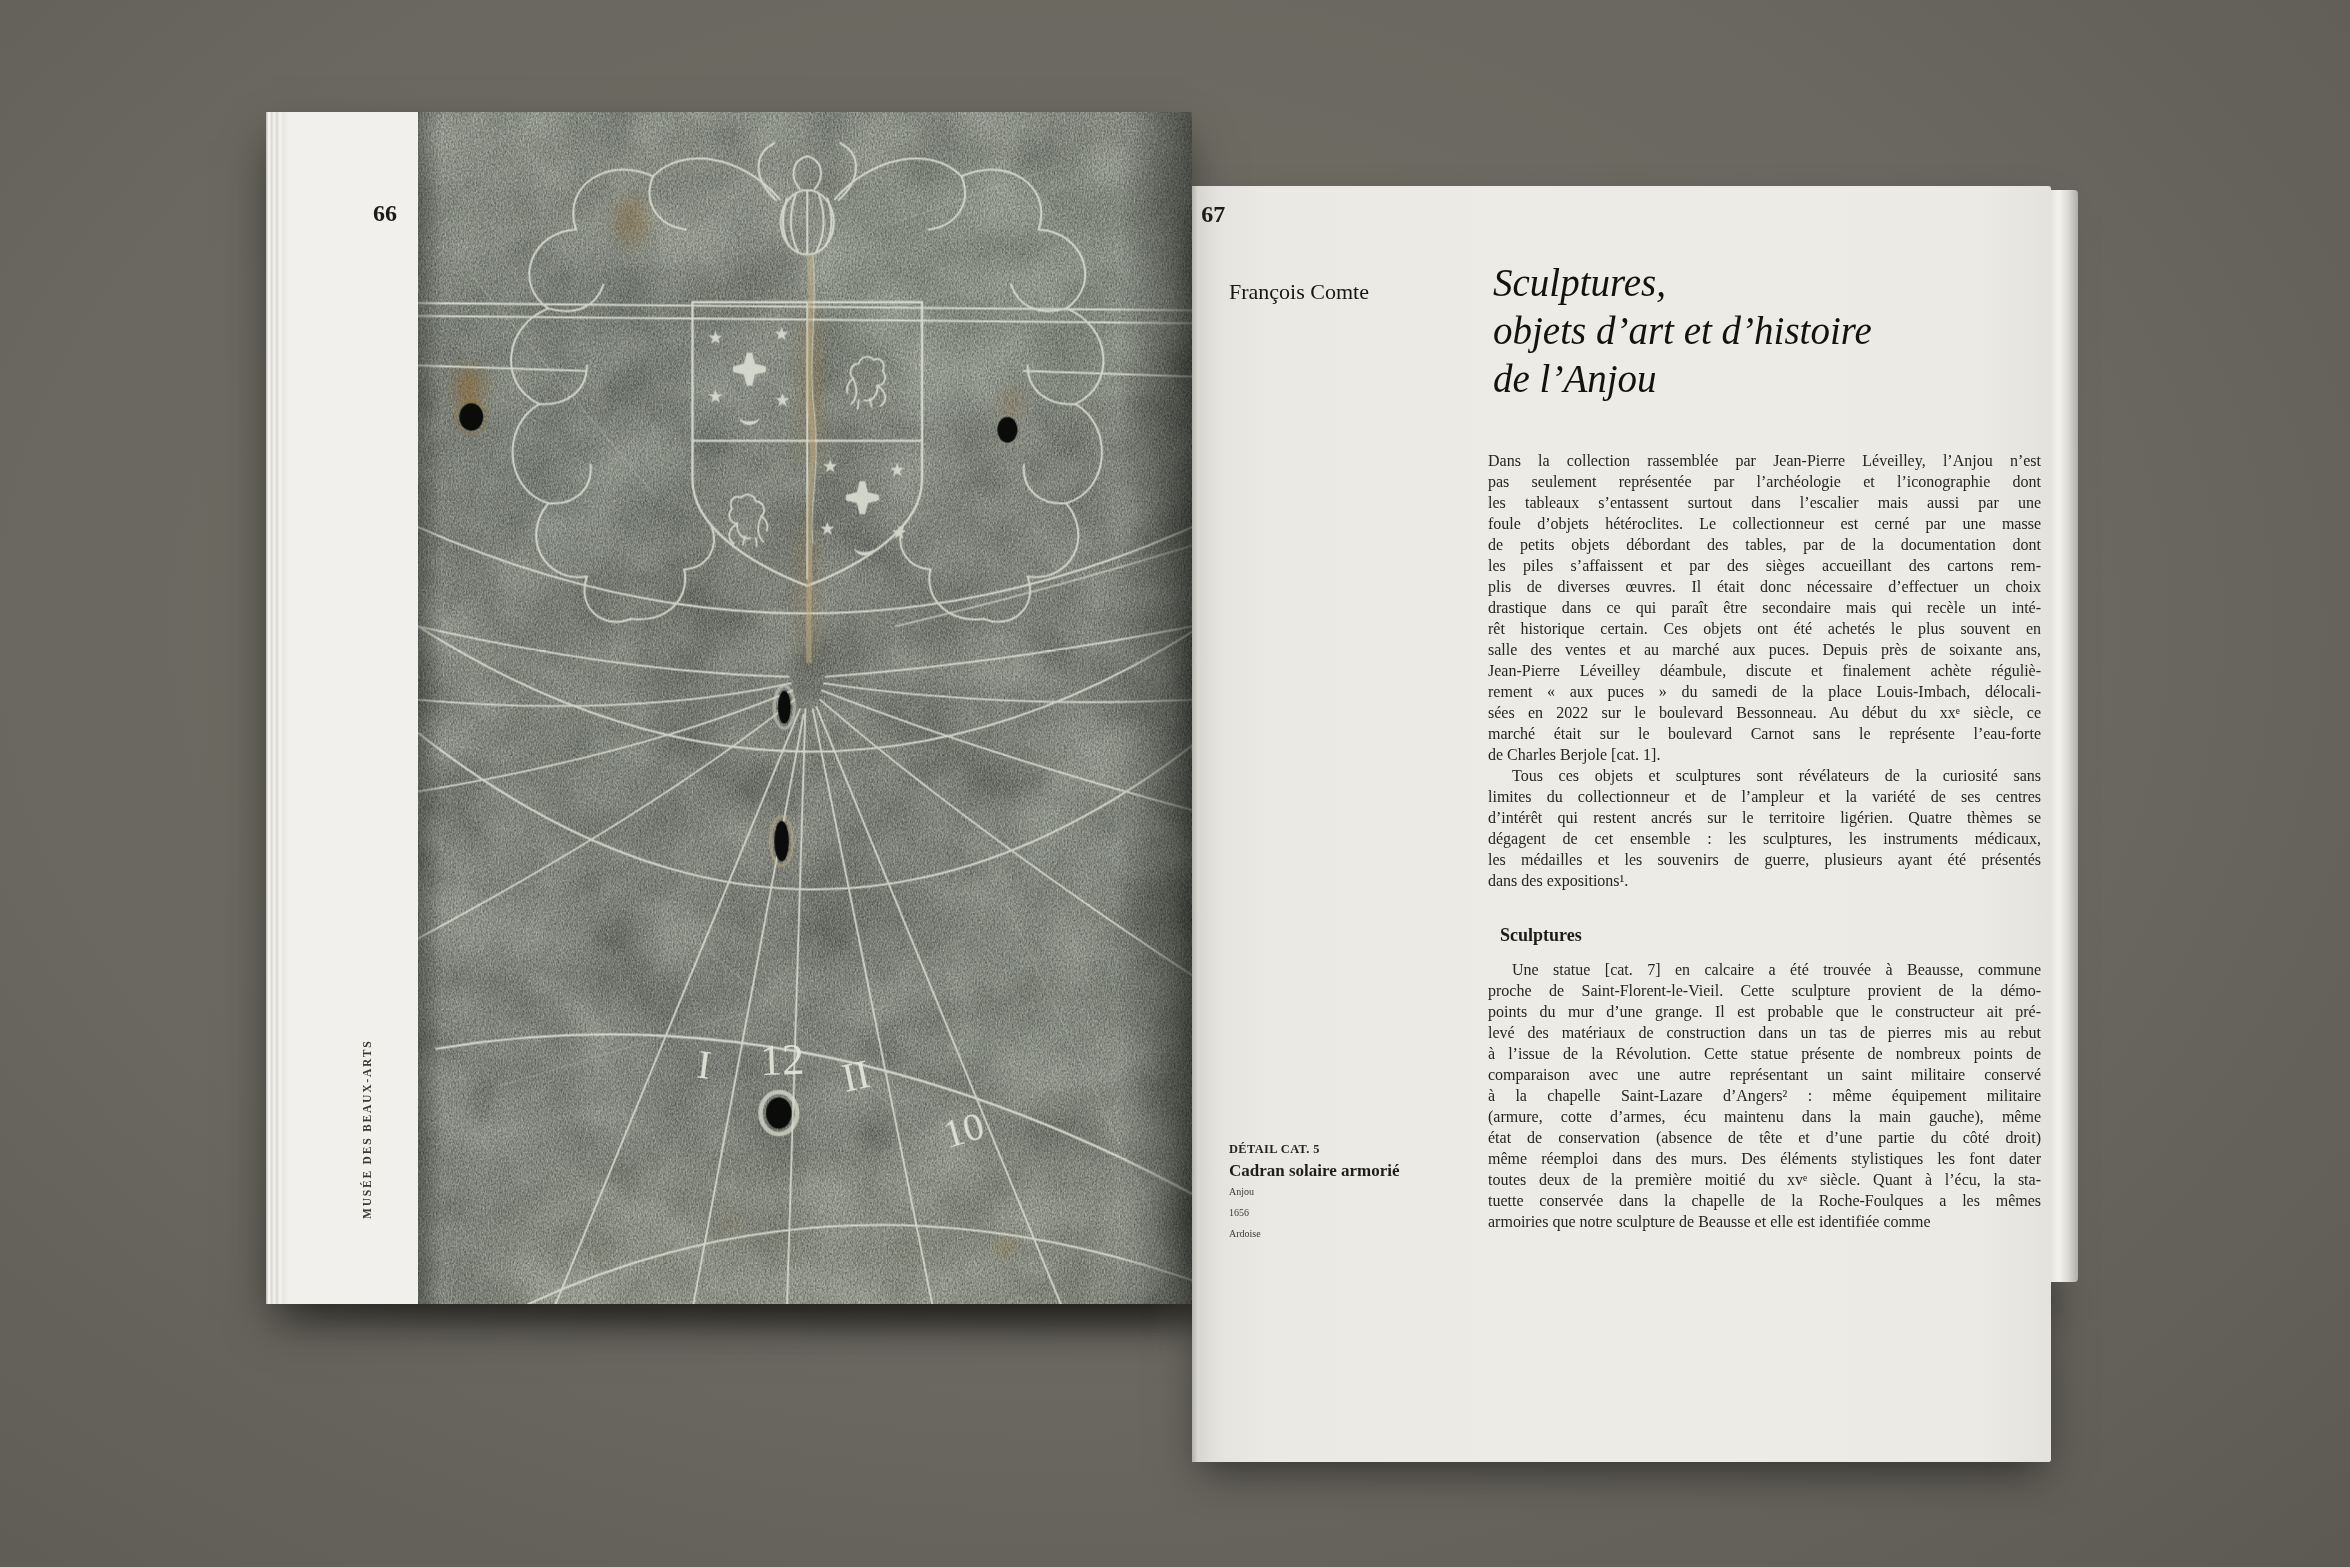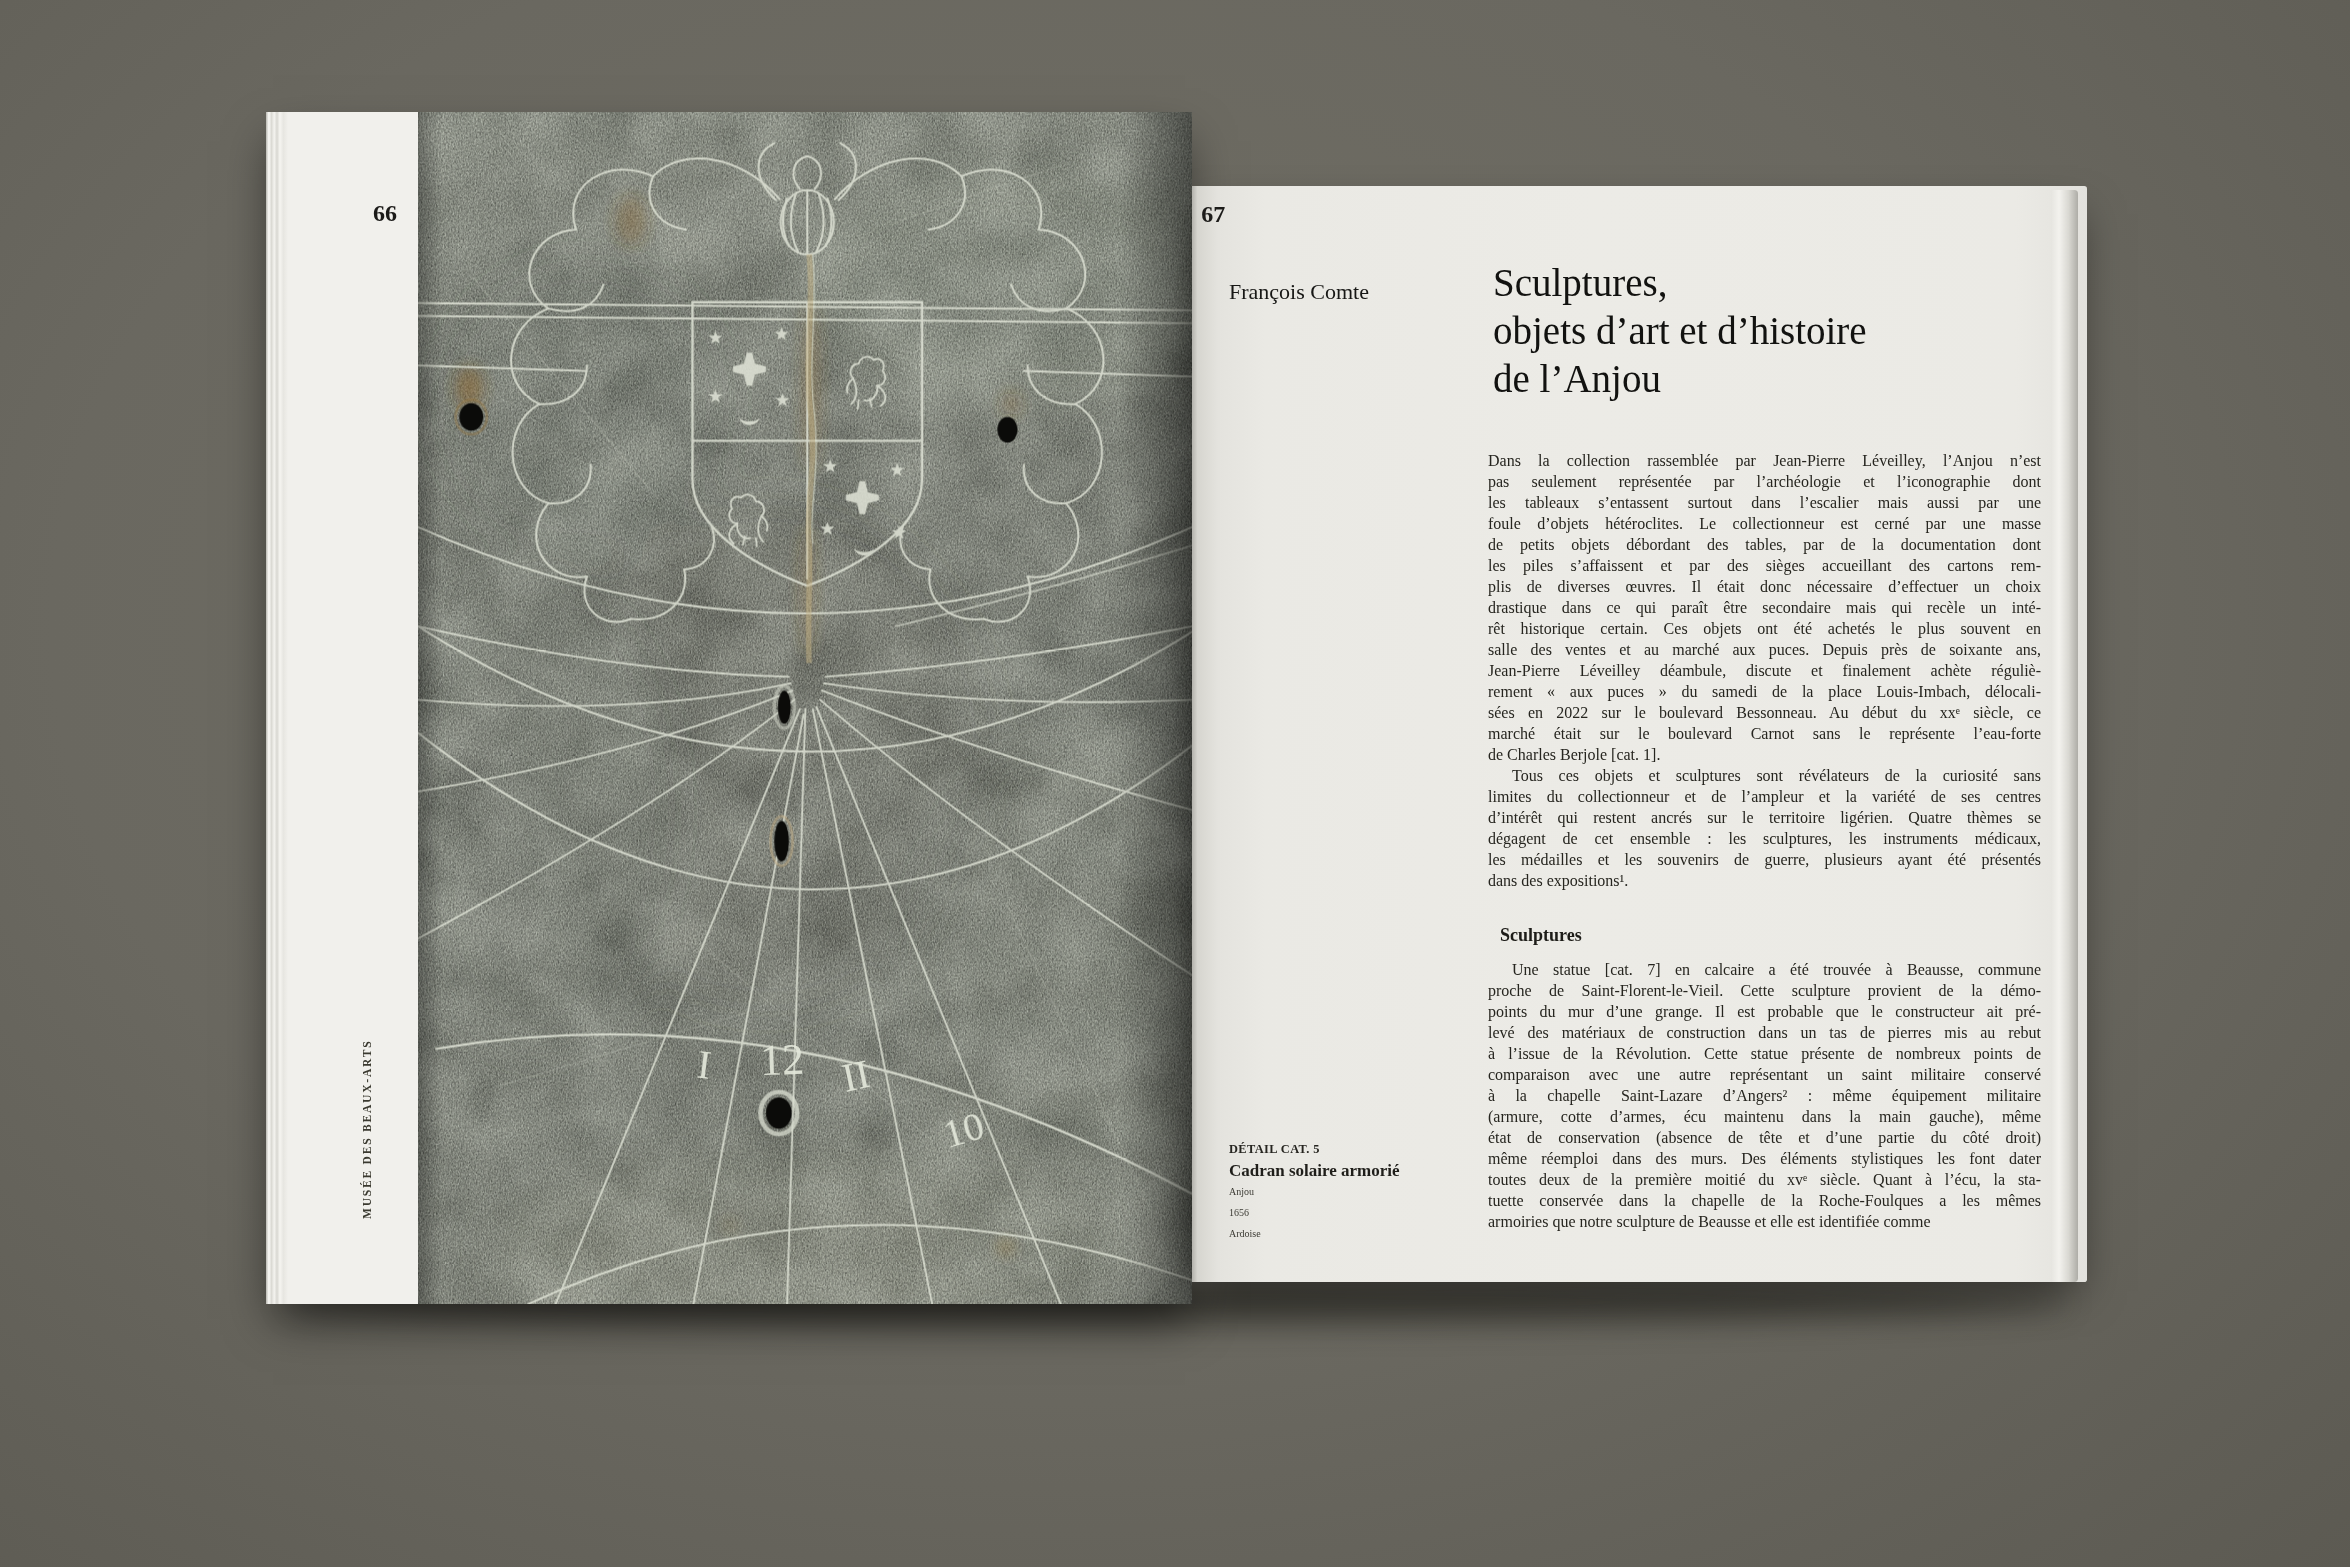--- a/index.html
+++ b/index.html
@@ -14,30 +14,30 @@
     box-shadow:0 22px 44px -7.3px rgba(0,0,0,.55);}
   .page-edges{position:absolute;left:0;top:0;bottom:0;width:22px;
     background:linear-gradient(90deg,#b9b8b1 0,#fbfaf7 2.8px,#dbdad4 5.5px,#f4f3ef 8.3px,#d8d7d1 11px,#f6f5f1 13.8px,#e7e6e1 17.4px,#f1f0ec 22px);}
   .pagenum-left{position:absolute;left:107px;top:88px;font-size:24px;font-weight:bold;color:#1c1b19;text-align:right;}
   .spine-caption{position:absolute;left:95px;top:944px;height:163px;
     writing-mode:vertical-rl;transform:rotate(180deg);white-space:nowrap;
     font-size:11.5px;letter-spacing:1.8px;color:#3a392f;font-weight:bold;}
   .photo{position:absolute;left:152px;top:0;width:774px;height:1192px;overflow:hidden;}
   .photo svg{display:block;width:774px;height:1192px;}
   
-  .right-page{position:absolute;left:1192px;top:186px;width:859px;height:1096px;
+  .right-page{position:absolute;left:1192px;top:186px;width:859px;height:1276px;
     background:linear-gradient(90deg,#b3b2ac 0,#d6d5cf 5.5px,#e4e3de 26px,#eae9e4 73px,#ecebe6 45%,#ebeae5 92%,#e3e2dd 100%);
     border-radius:0 2.8px 2.8px 0;
-    box-shadow:0 18.4px 40px -9.2px rgba(0,0,0,.5);padding-left:36px;}
+    box-shadow:0 18.4px 40px -9.2px rgba(0,0,0,.5);}
   .fore-edge{position:absolute;left:2051px;top:190px;width:27px;height:1092px;
     background:linear-gradient(90deg,#e6e5e0 0,#f3f2ee 30%,#d9d8d2 65%,#aeada7 100%);
     border-radius:0 3.7px 3.7px 0;}
   .pagenum-right{position:absolute;left:9.2px;top:14.7px;font-size:24px;font-weight:bold;color:#1c1b19;}
   .author{position:absolute;left:37px;top:93px;font-size:22px;color:#17171５;color:#171715;}
-  .title{position:absolute;left:301px;top:73px;width:551px;font-size:39px;line-height:48px;color:#121210;}
+  .title{position:absolute;left:301px;top:73px;width:551px;font-size:39px;line-height:48px;color:#121210;font-style:italic;}
   .body-col{position:absolute;left:296px;top:264px;width:553px;color:#26251f;}
   .body-col .line{font-size:16px;line-height:21px;white-space:nowrap;
     text-align:justify;text-align-last:justify;overflow:visible;}
   .body-col .line.end{text-align-last:left;}
   .body-col .line.indent{text-indent:24px;}
   .bhead{margin-top:34px;margin-bottom:13px;font-weight:bold;font-size:18px;color:#1d1c18;margin-left:12px;}
   .caption{position:absolute;left:37px;top:953px;width:230px;color:#2c2b26;}
   .caption .cap-detail{font-size:12.4px;font-weight:bold;letter-spacing:0.4px;line-height:21px;color:#262520;}
   .caption .cap-title{font-size:17px;font-weight:bold;line-height:21px;color:#1f1e1a;}
   .caption .cap-line{font-size:10px;line-height:21px;color:#3b3a33;}

